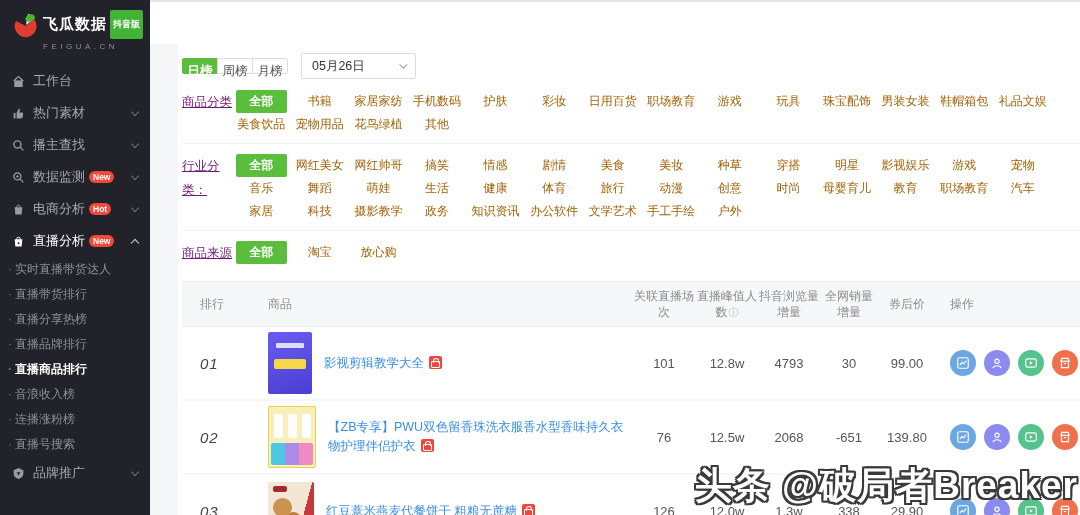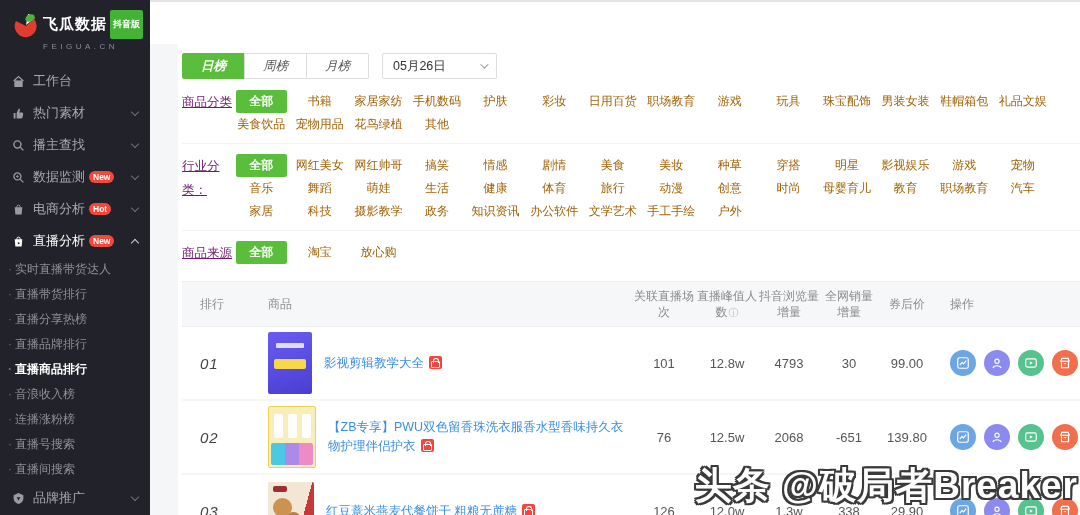--- a/index.html
+++ b/index.html
@@ -30,21 +30,21 @@
 
   
   .main { position:absolute; left:150px; top:0; right:0; height:515px; background:#fff; border-top:2px solid #e3e4e7; }
   .gutter { position:absolute; left:0; top:42px; width:28px; bottom:0; background:#f5f6f8; }
   .content { position:absolute; left:28px; top:42px; right:0; bottom:0; background:#fff; padding-left:4px; overflow:hidden; }
   .vscroll { position:absolute; right:0; top:44px; width:7px; height:100px; background:#dcdcdf; border-radius:4px; opacity:.7; }
 
   
   .toolbar { display:flex; align-items:center; margin-top:8px; height:28px; }
   .tabgroup { display:flex; }
-  .tab { min-width:36px; padding:0 18px; height:26px; line-height:24px; text-align:center; font-size:12.5px; color:#555; background:#fff; border:1px solid #ddd; margin-left:-1px; cursor:pointer;font-style:italic; }
+  .tab { min-width:36px; padding:0 4px; height:16px; line-height:24px; text-align:center; font-size:12.5px; color:#555; background:#fff; border:1px solid #ddd; margin-left:-1px; cursor:pointer; }
   .tab:first-child { border-radius:2px 0 0 2px; margin-left:0; }
   .tab:last-child { border-radius:0 2px 2px 0; }
   .tab.active { background:#5abe3c; border-color:#5abe3c; color:#fff; font-weight:bold; }
   .datesel { margin-left:13px; width:115px; height:26px; border:1px solid #ddd; border-radius:2px; display:flex; align-items:center; padding:0 10px; font-size:12.5px; color:#333; cursor:pointer; }
   .datesel .dchev { margin-left:auto; width:6px; height:6px; border-right:1.3px solid #999; border-bottom:1.3px solid #999; transform:rotate(45deg) translateY(-2px); }
 
   
   .fsection { display:flex; padding:10px 0 7px 0; }
   .fsection + .fsection { border-top:1px solid #f2f3f5; }
   .flabel { width:50px; font-size:12.5px; color:#701a75; line-height:24px; flex:none;text-decoration:underline; }
@@ -188,21 +188,20 @@
         <div class="sitem"><span>直播品牌排行</span></div>
 
         <div class="sitem active"><span>直播商品排行</span></div>
 
         <div class="sitem"><span>音浪收入榜</span></div>
 
         <div class="sitem"><span>连播涨粉榜</span></div>
 
         <div class="sitem"><span>直播号搜索</span></div>
 
-        <div class="sitem"><span>直播间搜索</span></div>
       </div>
 
     <div class="mitem">
       <span class="micon">
         <svg viewBox="0 0 24 24" fill="#9a9aa2">
             <path d="M12 2 L21 6 V12 C21 17.5 17 20.6 12 22 C7 20.6 3 17.5 3 12 V6 Z"></path>
             <path d="M8.5 9.5 h7 l-3.5 6 z" fill="#22222a"></path>
           </svg>
       </span>
       <span>品牌推广</span>

